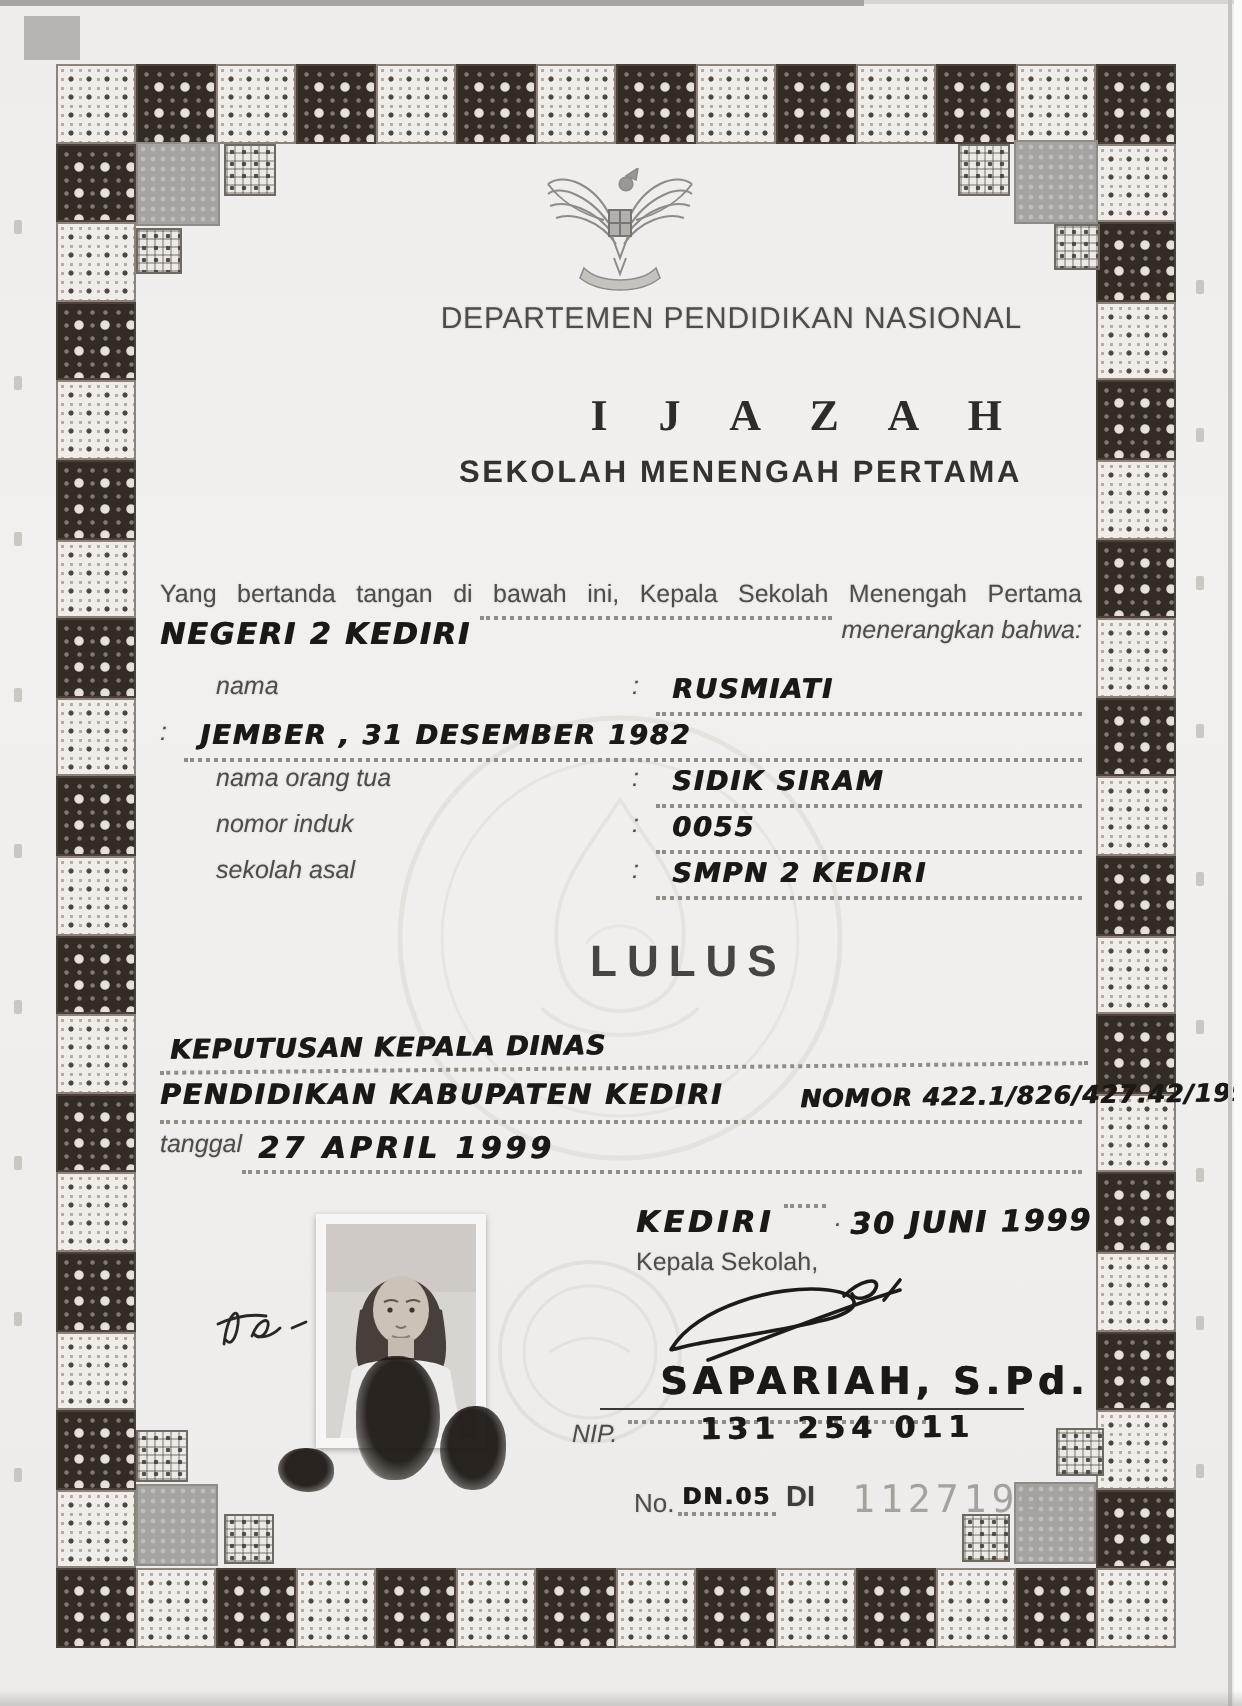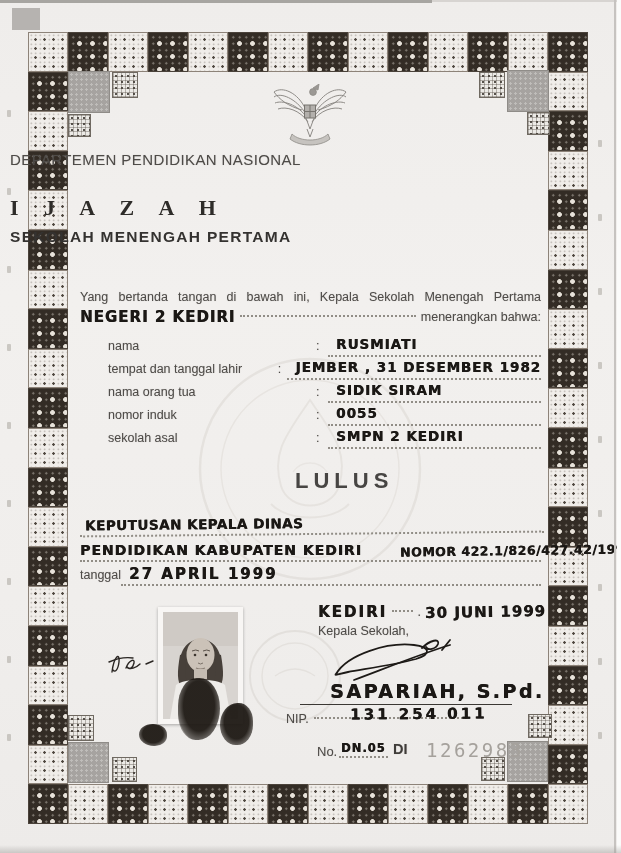--- a/index.html
+++ b/index.html
@@ -23,29 +23,29 @@
     background-size:5px 5px;border:1px solid #8f8c88;}
   .tile.small{background-color:#eceae6;
     background-image:repeating-linear-gradient(0deg,rgba(70,62,54,.35) 0 1px,transparent 1px 4px),
                      repeating-linear-gradient(90deg,rgba(70,62,54,.35) 0 1px,transparent 1px 4px),
                      radial-gradient(circle,rgba(48,42,36,.8) 1px,transparent 1.3px);
     background-size:100% 100%,100% 100%,6px 6px;border:1px solid #6f6961;}
   
   .abs{position:absolute;}
   .content{position:absolute;inset:0;z-index:2;}
   .printed{color:#4e4b48;text-shadow:0 0 1px rgba(120,117,112,.35);}
-  .ctr{left:0;width:511px;text-align:left;margin-left:10px;}
+  .ctr{left:0;width:511px;text-align:right;}
   .dept{font-size:15px;letter-spacing:.4px;}
   .title-ijazah{font-family:"Liberation Serif",serif;font-weight:bold;font-size:22px;
                 letter-spacing:10px;color:#2e2c29;}
   .subtitle{font-weight:bold;font-size:15.5px;letter-spacing:1.3px;color:#343230;}
   .bodytext{font-size:12.5px;}
   .hw{font-family:"DejaVu Sans",sans-serif;font-weight:700;color:#1b1815;
       letter-spacing:1px;text-shadow:.5px 0 0 #1b1815;white-space:nowrap;}
-  .row{position:absolute;display:flex;align-items:center;white-space:nowrap;}
+  .row{position:absolute;display:flex;align-items:flex-start;white-space:nowrap;font-style:italic;}
   .dots{flex:1;border-bottom:2px dotted #918d86;margin:0 5px 3px 5px;min-width:10px;}
   .flabel{width:208px;font-size:12.5px;padding-left:28px;}
   .colon{width:12px;font-size:12.5px;}
   .fvalue{flex:1;border-bottom:2px dotted #918d86;padding:0 0 2px 8px;}
   .lulus{font-weight:bold;font-size:22px;letter-spacing:5px;color:#474543;}
   .serial-number{font-family:"DejaVu Sans Mono",monospace;font-size:19px;
                  letter-spacing:2.5px;color:#a5a19c;}
   .blob{position:absolute;z-index:3;border-radius:48% 52% 55% 45%;
         background:radial-gradient(ellipse at 50% 45%,rgba(28,23,18,.94) 0 52%,rgba(28,23,18,.62) 72%,transparent 82%);}
   .edge{position:absolute;z-index:4;}
@@ -181,21 +181,20 @@
       <span class="dots"></span>
       <span class="printed bodytext">menerangkan bahwa:</span>
     </div>
 
     <div class="row" style="left:80px;top:336px;width:461px;height:19px">
       <span class="flabel printed">nama</span>
       <span class="colon printed">:</span>
       <span class="fvalue"><span class="hw" style="font-size:13.5px">RUSMIATI</span></span>
     </div>
     <div class="row" style="left:80px;top:359px;width:461px;height:19px">
-      <span class="flabel printed">tempat dan tanggal lahir</span>
       <span class="colon printed">:</span>
       <span class="fvalue"><span class="hw" style="font-size:13.5px">JEMBER , 31 DESEMBER 1982</span></span>
     </div>
     <div class="row" style="left:80px;top:382px;width:461px;height:19px">
       <span class="flabel printed">nama orang tua</span>
       <span class="colon printed">:</span>
       <span class="fvalue"><span class="hw" style="font-size:13.5px">SIDIK SIRAM</span></span>
     </div>
     <div class="row" style="left:80px;top:405px;width:461px;height:19px">
       <span class="flabel printed">nomor induk</span>
@@ -285,21 +284,21 @@
 
     <div class="row" style="left:286px;top:710px;width:186px;height:18px">
       <span class="printed bodytext">NIP.</span>
       <span class="dots"></span>
     </div>
     <div class="abs hw" style="left:350px;top:705px;font-size:15px;letter-spacing:3px;transform:rotate(-.5deg)">131 254 011</div>
 
     <div class="abs printed" style="left:317px;top:744px;font-size:13px">No.</div>
     <div class="abs hw" style="left:339px;top:741px;font-size:11.5px;border-bottom:2px dotted #918d86;padding:0 2px 1px 2px">DN.05</div>
     <div class="abs printed" style="left:393px;top:741px;font-size:14.5px;font-weight:bold;color:#3f3c39">DI</div>
-    <div class="abs serial-number" style="left:426px;top:739px">1262983</div>
+    <div class="abs serial-number" style="left:426px;top:739px">1127196</div>
 
   </div>
 
   <div class="edge" style="left:0;top:0;width:432px;height:3px;background:#8f8c88;opacity:.75"></div>
   <div class="edge" style="left:432px;top:0;width:189px;height:2px;background:#c6c3bf;opacity:.6"></div>
   <div class="edge" style="left:12px;top:8px;width:28px;height:22px;background:#b6b3b0"></div>
   <div class="edge" style="left:614px;top:0;width:2px;height:853px;background:#c6c3c0"></div>
   <div class="edge" style="left:617px;top:0;width:4px;height:853px;background:#fbfbfa"></div>
   <div class="edge" style="left:0;top:845px;width:621px;height:8px;background:linear-gradient(180deg,transparent,rgba(160,157,153,.45))"></div>
 

